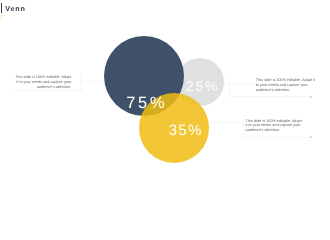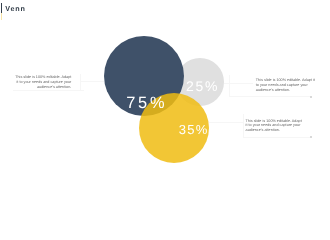--- a/index.html
+++ b/index.html
@@ -10,21 +10,21 @@
   .title-bar-accent{position:absolute;left:1.1px;top:13.4px;width:1.3px;height:6.8px;background:#f8e5a8;}
   .title{position:absolute;left:5.2px;top:4.2px;font-size:7.2px;font-weight:700;color:#2f3a46;letter-spacing:0.85px;}
   
   .venn{position:absolute;left:0;top:0;width:330px;height:186px;}
   .c{position:absolute;border-radius:50%;}
   .c-gray{left:176px;top:58px;width:48px;height:48px;background:#e0e0e0;z-index:1;}
   .c-dark{left:104px;top:35.9px;width:80px;height:80px;background:#3f5169;z-index:2;}
   .c-yellow{left:138.6px;top:92.6px;width:70px;height:70px;background:rgba(240,188,18,.85);z-index:3;}
   .lbl{position:absolute;z-index:5;color:#fff;font-weight:normal;white-space:nowrap;}
   .lbl-75{left:105.4px;top:66.2px;width:80px;text-align:center;font-size:16.4px;letter-spacing:2.8px;text-indent:2.8px;margin-top:28px;}
-  .lbl-35{left:158px;top:122px;width:70px;text-align:center;font-size:13px;letter-spacing:1.25px;text-indent:1.25px;}
+  .lbl-35{left:150px;top:122px;width:70px;text-align:center;font-size:15px;letter-spacing:1.25px;text-indent:1.25px;}
   .lbl-25{left:177.8px;top:77.5px;width:48px;text-align:center;font-size:14px;letter-spacing:1.7px;text-indent:1.7px;z-index:1;}
   
   .tb{position:absolute;font-size:3.75px;line-height:4.72px;color:#666666;}
   .tb-left{left:14.3px;top:75.3px;width:57px;text-align:right;}
   .tb-r1{left:255.8px;top:78.3px;width:60.5px;text-align:left;}
   .tb-r2{left:245.6px;top:118.6px;width:57px;text-align:left;}
   .ln{position:absolute;background:#f6f6f6;}
   .ln-h{height:0.8px;}
   .ln-v{width:0.8px;}
   .dot{position:absolute;width:2px;height:1.8px;background:#d9d9d9;}

